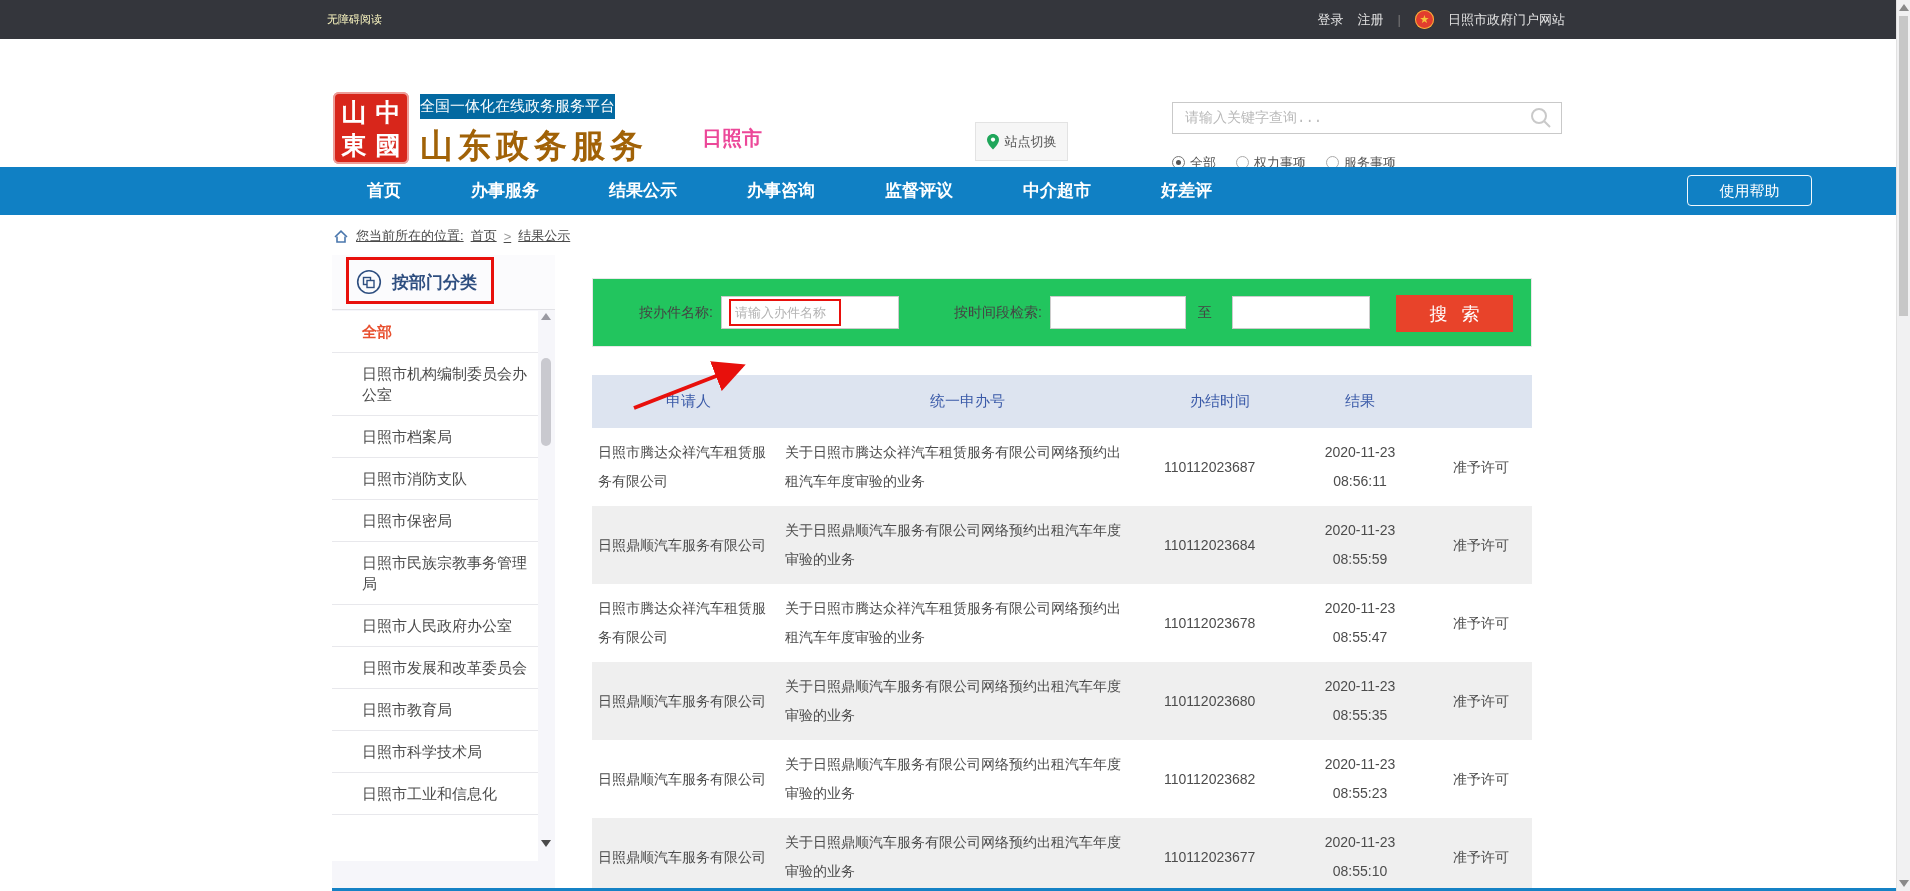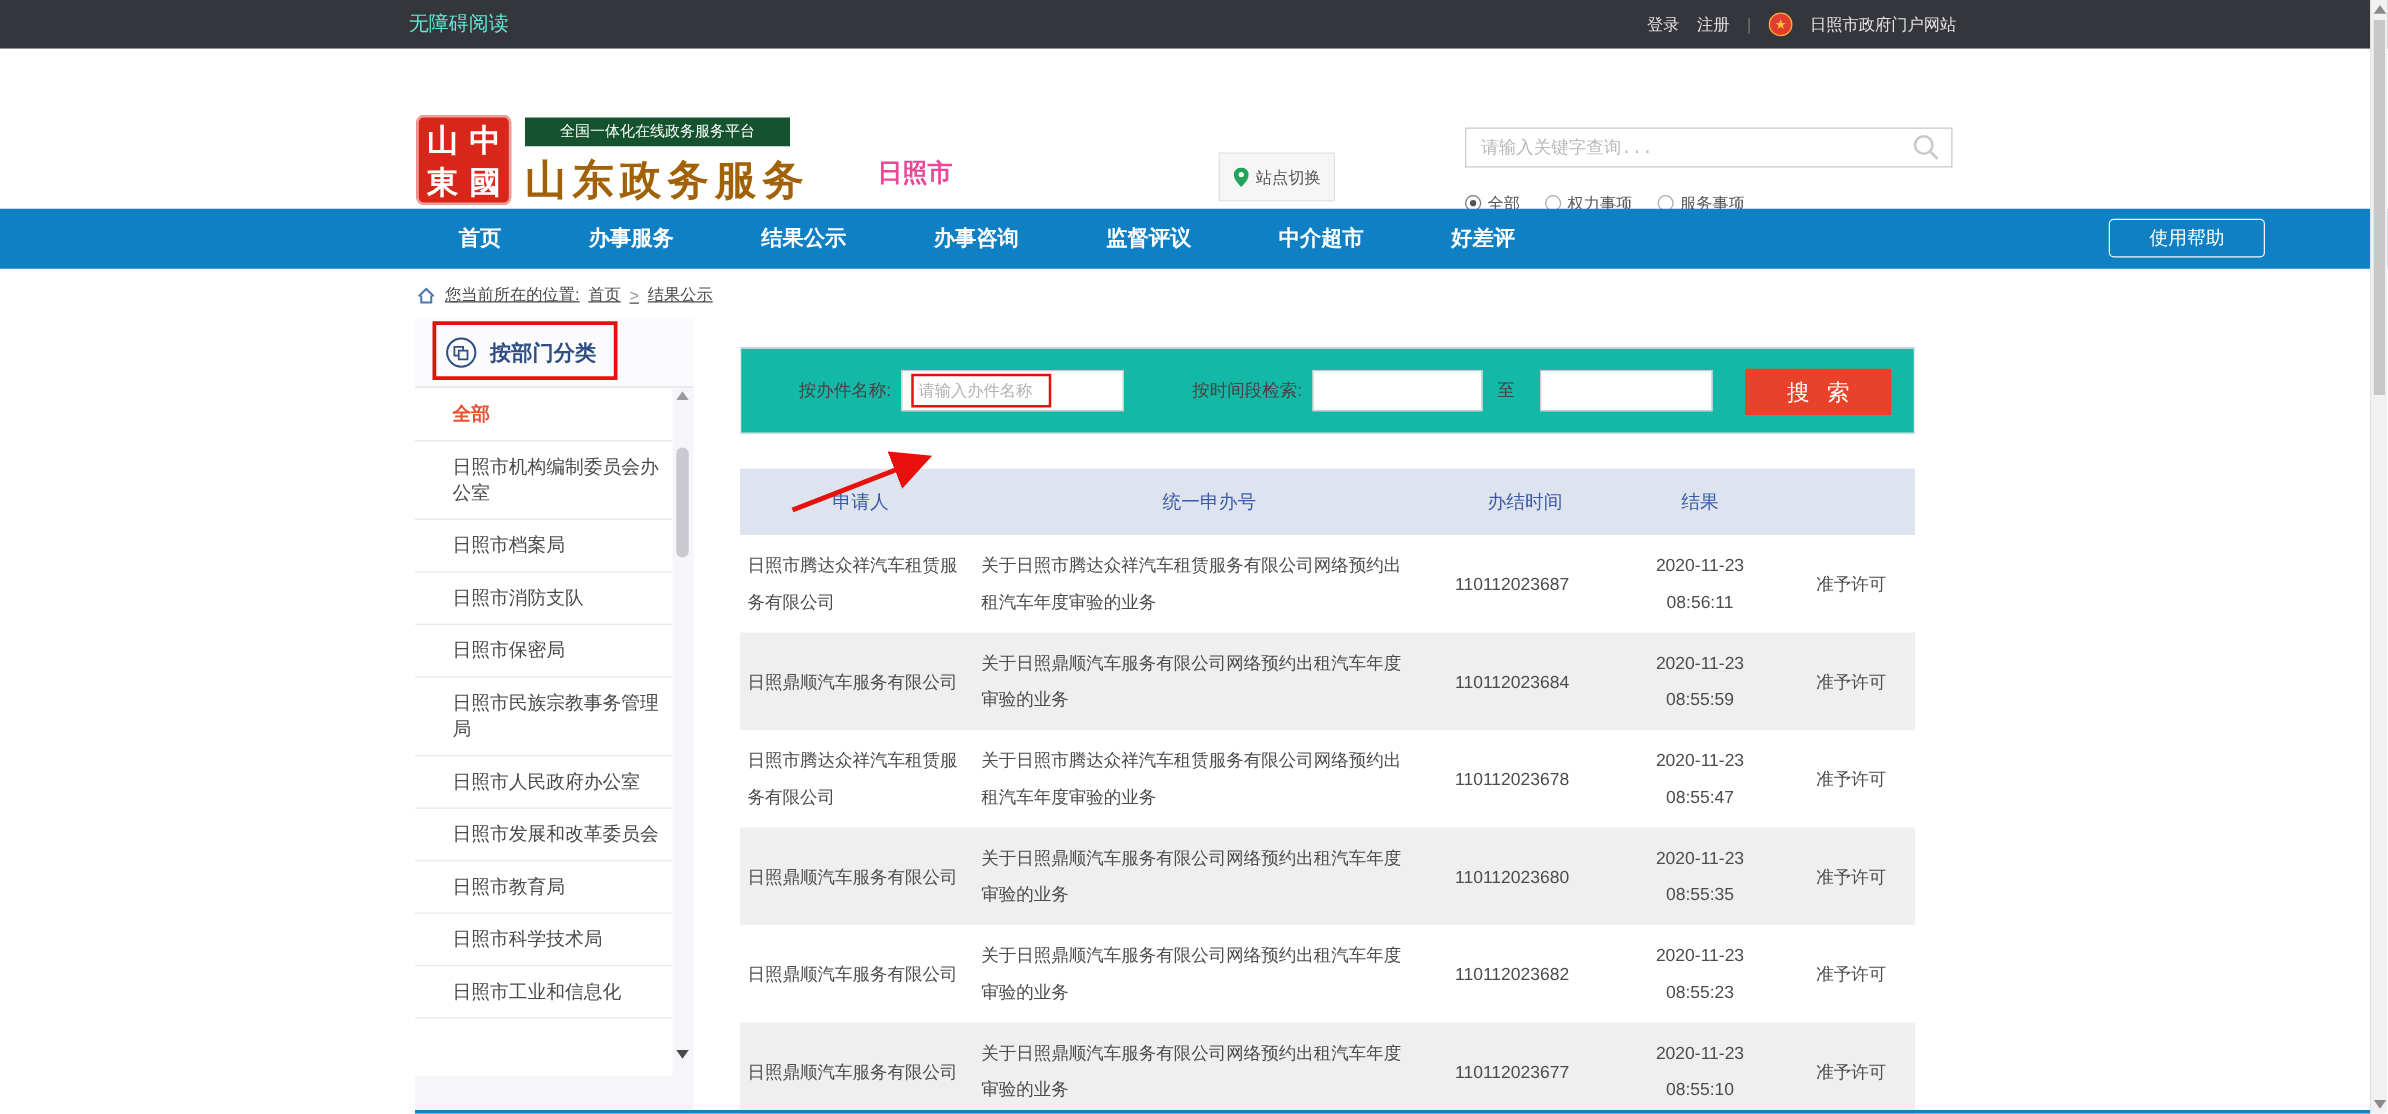--- a/index.html
+++ b/index.html
@@ -3,37 +3,37 @@
 <meta charset="utf-8">
 <style>
   * { margin:0; padding:0; box-sizing:border-box; }
   html,body { width:1910px; height:891px; overflow:hidden; background:#fff;
     font-family:"Liberation Sans","DejaVu Sans",sans-serif; }
   .page { position:relative; width:1910px; height:891px; }
 
   
   .topbar { position:relative; height:39px; background:#34363c; }
   .topbar-left { position:absolute; left:327px; top:0; line-height:39px;
-    font-size:16px; color:#5eead4; }
+    font-size:11px; color:#fef9c3; }
   .topbar-right { position:absolute; right:345px; top:0; height:39px;
     display:flex; align-items:center; gap:14px; font-size:13px; color:#e3e3e3; }
   .topbar-sep { color:#777; }
   .emblem { display:inline-flex; width:19px; height:19px; border-radius:50%;
     background:#e23d2e; color:#f5c33b; font-size:11px; align-items:center;
     justify-content:center; box-shadow:inset 0 0 0 1px #f0b63a; }
 
   
   .header { position:relative; height:128px; background:#fff; }
   .logo { position:absolute; left:333px; top:53px; display:flex; gap:11px; }
   .seal { width:76px; height:72px; background:#d8261b; border-radius:6px;
     display:grid; grid-template-columns:1fr 1fr; align-items:center;
     justify-items:center; color:#fff; font-weight:700; font-size:25px;
     box-shadow:inset 0 0 0 2px rgba(255,255,255,.55); padding:4px; }
-  .tag { display:inline-block; background:#14532d; color:#fff; font-size:12px;
-    padding:3px 28px; margin:2px 0 5px; }
+  .tag { display:inline-block; background:#0369a1; color:#fff; font-size:15px;
+    padding:3px 0; margin:2px 0 5px; }
   .brand { font-size:33px; font-weight:900; color:#a16207; letter-spacing:5px; }
   .city { position:absolute; left:702px; top:86px; font-size:20px;
     font-weight:700; color:#ec4899; }
   .site-switch { position:absolute; left:975px; top:83px; width:93px; height:39px;
     background:#f6f6f6; border:1px solid #e3e3e3; display:flex; align-items:center;
     justify-content:center; gap:6px; font-size:13px; color:#555; cursor:pointer; }
   .kw-search { position:absolute; left:1172px; top:63px; width:390px; height:32px;
     border:1px solid #c9c9c9; display:flex; align-items:center; padding:0 8px 0 12px; }
   .kw-search .ph { flex:1; font-size:14px; color:#b9b9b9;font-family:Liberation Mono, monospace; }
   .filters { position:absolute; left:1172px; top:115px; display:flex; gap:20px;
@@ -81,21 +81,21 @@
     border-bottom:7px solid #9a9aa2; }
   .sb-thumb { position:absolute; top:45px; left:1px; width:10px; height:88px;
     background:#c9c9cf; border-radius:5px; }
   .sb-down { position:absolute; bottom:12px; left:1px; width:0; height:0;
     border-left:5px solid transparent; border-right:5px solid transparent;
     border-top:7px solid #4a4a4a; }
 
   
   .main { position:absolute; left:260px; top:23px; width:940px; }
   .search-panel { position:relative; height:69px; border:1px solid #e8e8e8;
-    background:#14b8a6; display:flex; align-items:center; padding-left:46px;
+    background:#22c55e; display:flex; align-items:center; padding-left:46px;
     font-size:14px; color:#444; }
   .inp { height:33px; border:1px solid #ccc; background:#fff; }
   .name-wrap { position:relative; width:178px; margin-left:8px; }
   .name-wrap .ph { display:block; line-height:31px; padding-left:13px;
     font-size:13px; color:#b3b3b3; }
   .red-outline { position:absolute; left:7px; top:2px; width:112px; height:27px;
     border:2px solid #e8100c; pointer-events:none; }
   .time-label { margin-left:55px; }
   .date-inp { width:136px; margin-left:8px; }
   .to-label { margin:0 12px; }

